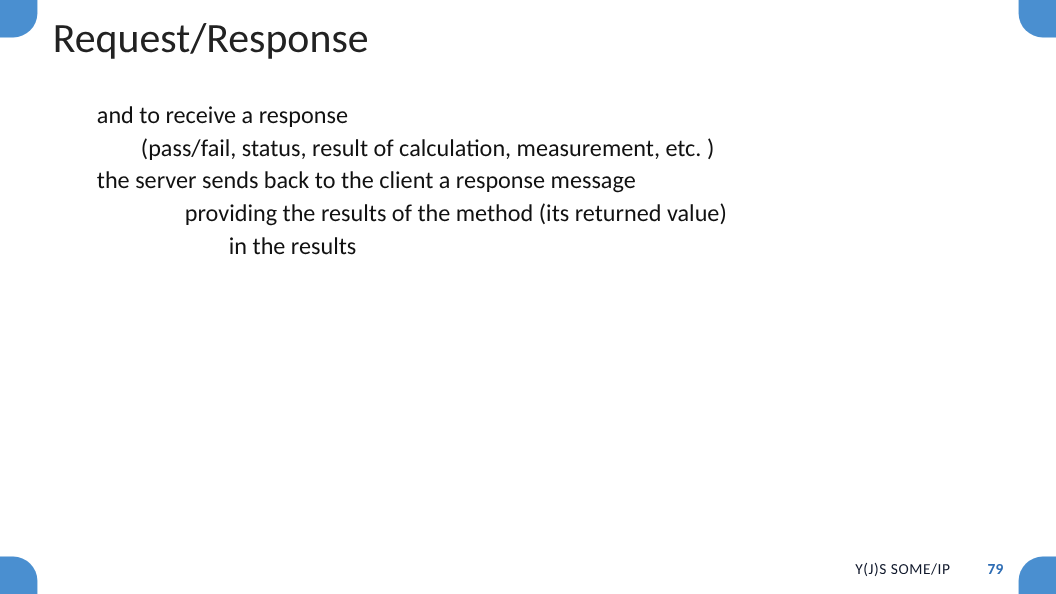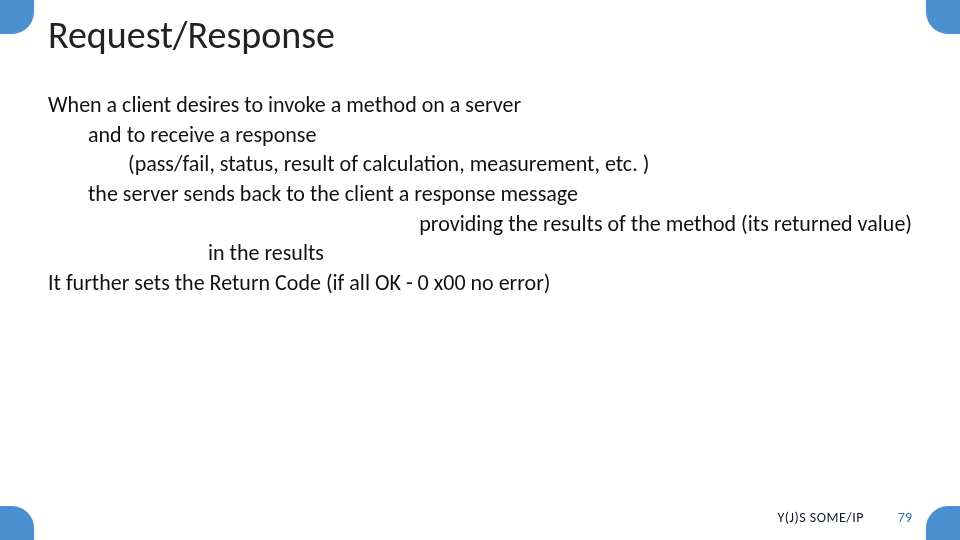--- a/index.html
+++ b/index.html
@@ -38,54 +38,52 @@
     top: 90px;
     left: 48px;
     right: 48px;
     font-size: 22px;
     line-height: 1.35;
     color: #111;
   }
   .body div { white-space: pre; }
   .i1 { padding-left: 40px; }
   .i2 { padding-left: 80px; }
-  .i3 { padding-left: 120px; text-align: right; }
+  .i3 { padding-left: 120px; }
   .i4 { padding-left: 160px; }
 
   .footer-label {
     position: absolute;
     bottom: 14px;
     right: 96px;
     font-size: 14px;
     color: #0f172a;
     letter-spacing: 0.5px;
   }
   .footer-page {
     position: absolute;
     bottom: 14px;
     right: 48px;
     font-size: 14px;
     color: #2e6db4;
-    font-weight: 400;
+    font-weight: 700;
   }
 </style>
 </head>
 <body>
 
 <div class="corner tl"></div>
 <div class="corner tr"></div>
 <div class="corner bl"></div>
 <div class="corner br"></div>
 
 <div class="title">Request/Response</div>
 
 <div class="body">
-  <div>When a client desires to invoke a method on a server</div>
   <div class="i1">and to receive a response</div>
   <div class="i2">(pass/fail, status, result of calculation, measurement, etc. )</div>
   <div class="i1">the server sends back to the client a response message</div>
   <div class="i3">providing the results of the method (its returned value)</div>
   <div class="i4">in the results</div>
-  <div>It further sets the Return Code (if all OK - 0 x00 no error)</div>
 </div>
 
 <div class="footer-label">Y(J)S  SOME/IP</div>
 <div class="footer-page">79</div>
 
 </body></html>

